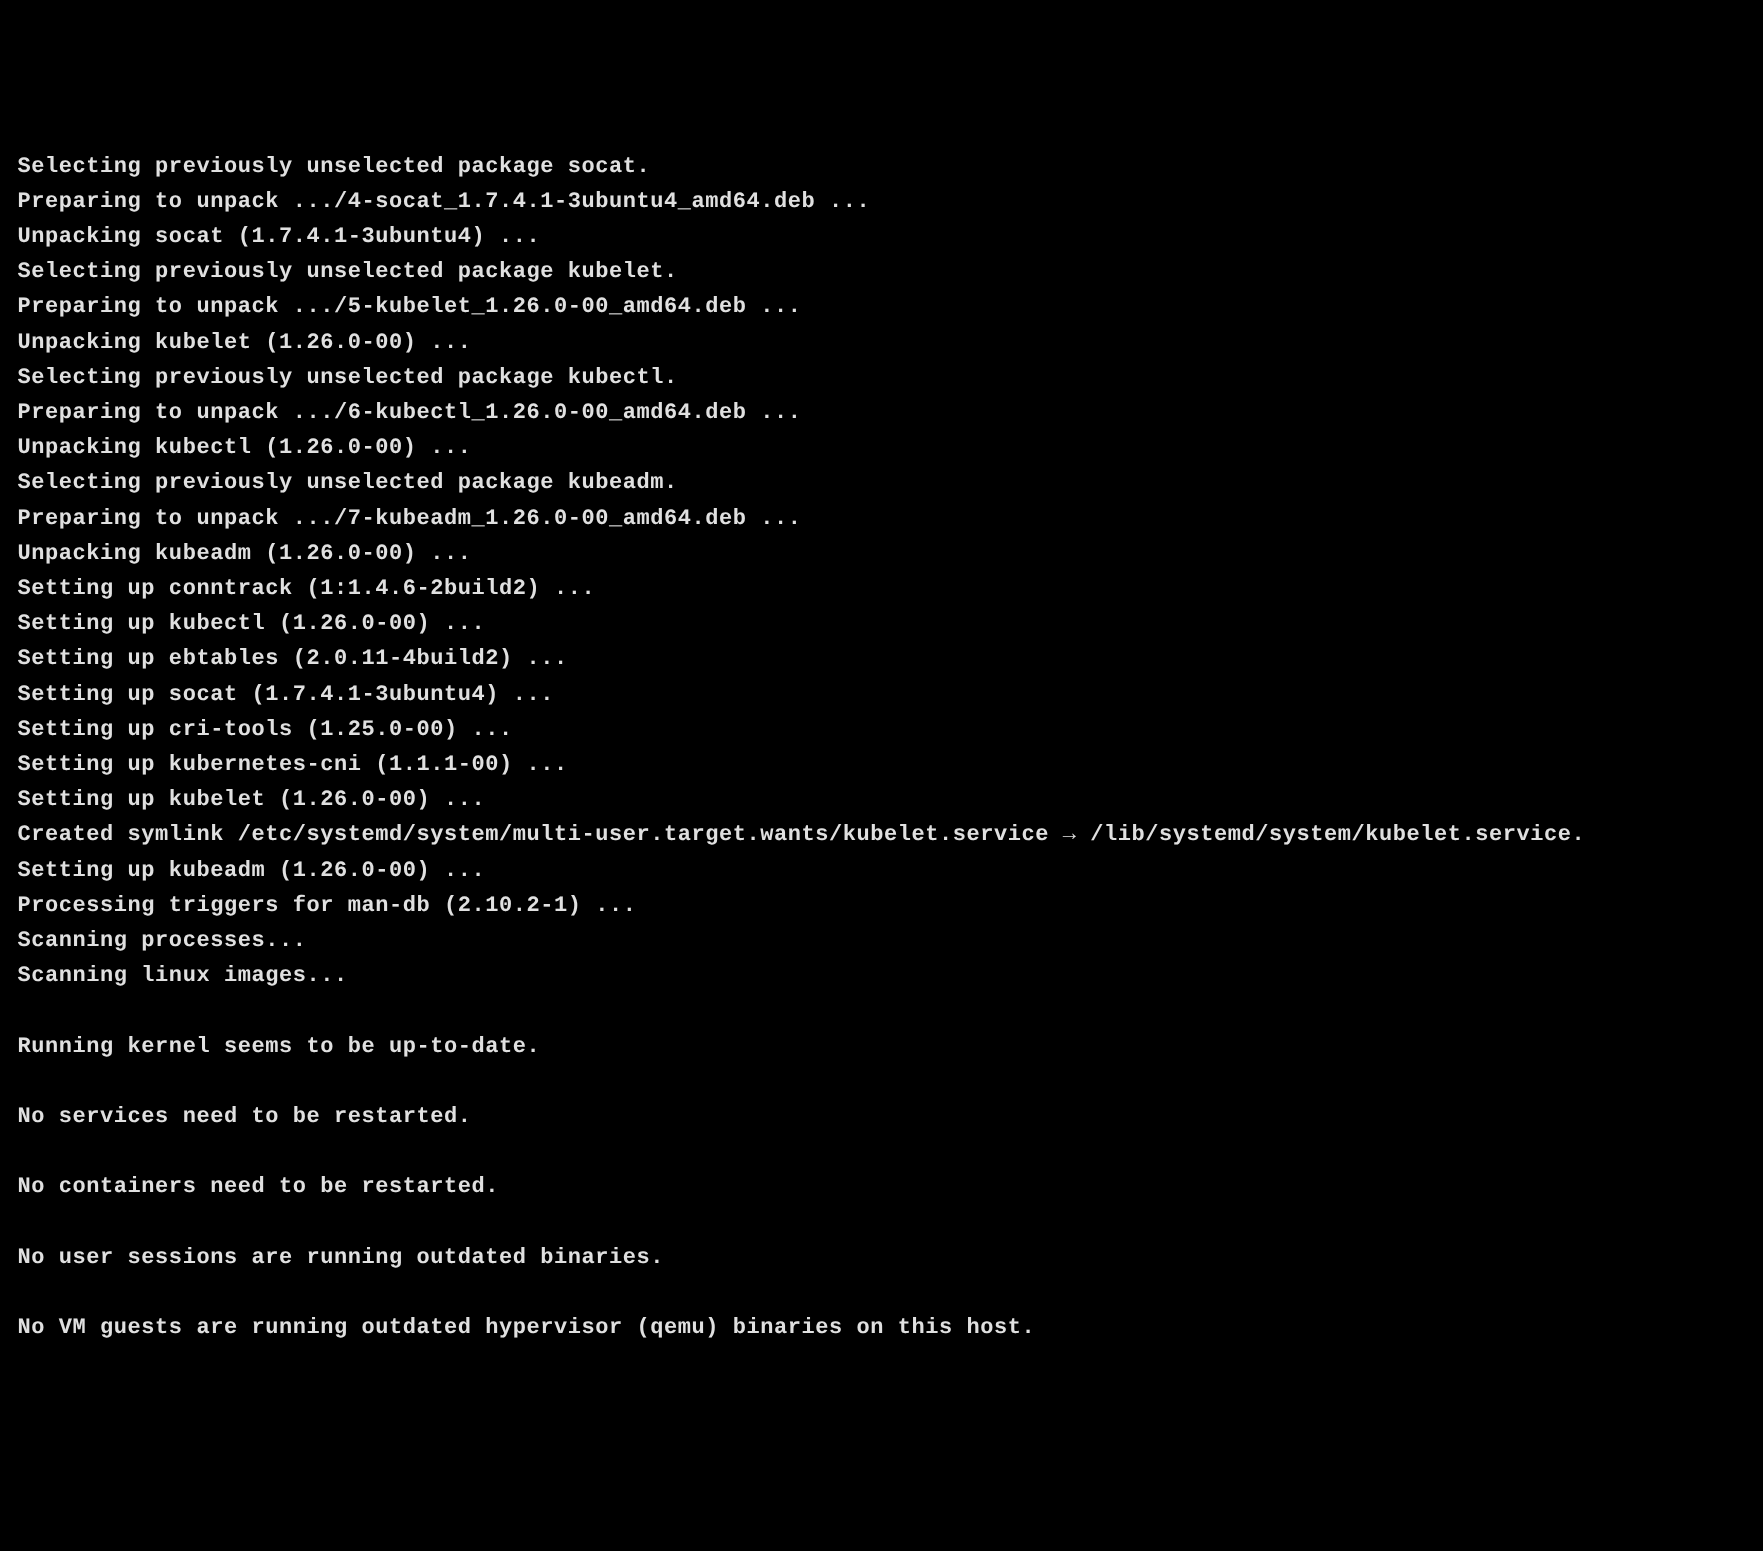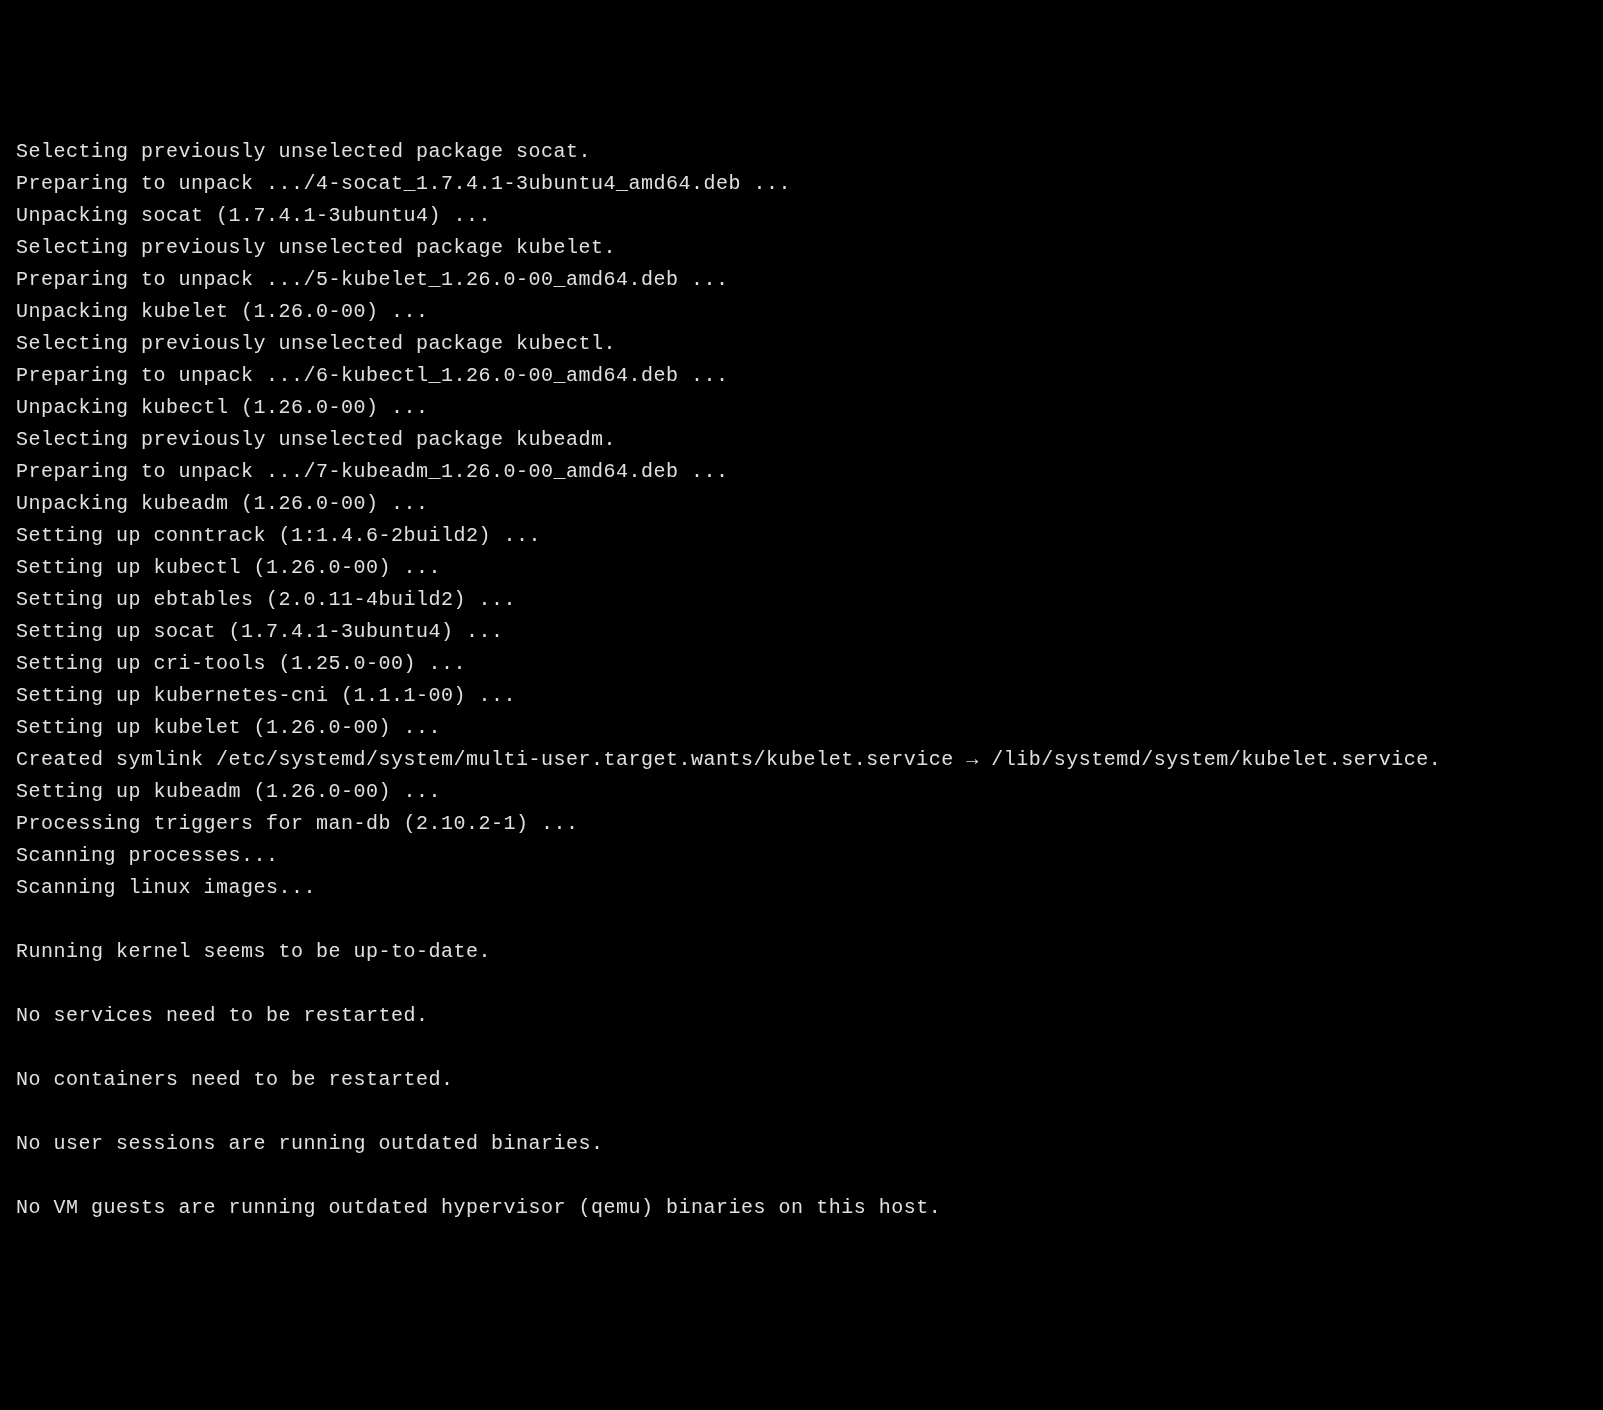--- a/index.html
+++ b/index.html
@@ -9,20 +9,21 @@
       font-family: 'Courier New', Courier, monospace;
       font-size: 20px;
       line-height: 1.6;
       padding: 8px 16px;
       white-space: pre-wrap;
       word-wrap: break-word;
       letter-spacing: 0.5px;
     }
     .terminal-line {
       display: block;
+      font-weight: bold;
     }
   </style>
 </head>
 <body>
 
 
 
 <div id="terminal-container"><span class="terminal-line">Selecting previously unselected package socat.</span><span class="terminal-line">Preparing to unpack .../4-socat_1.7.4.1-3ubuntu4_amd64.deb ...</span><span class="terminal-line">Unpacking socat (1.7.4.1-3ubuntu4) ...</span><span class="terminal-line">Selecting previously unselected package kubelet.</span><span class="terminal-line">Preparing to unpack .../5-kubelet_1.26.0-00_amd64.deb ...</span><span class="terminal-line">Unpacking kubelet (1.26.0-00) ...</span><span class="terminal-line">Selecting previously unselected package kubectl.</span><span class="terminal-line">Preparing to unpack .../6-kubectl_1.26.0-00_amd64.deb ...</span><span class="terminal-line">Unpacking kubectl (1.26.0-00) ...</span><span class="terminal-line">Selecting previously unselected package kubeadm.</span><span class="terminal-line">Preparing to unpack .../7-kubeadm_1.26.0-00_amd64.deb ...</span><span class="terminal-line">Unpacking kubeadm (1.26.0-00) ...</span><span class="terminal-line">Setting up conntrack (1:1.4.6-2build2) ...</span><span class="terminal-line">Setting up kubectl (1.26.0-00) ...</span><span class="terminal-line">Setting up ebtables (2.0.11-4build2) ...</span><span class="terminal-line">Setting up socat (1.7.4.1-3ubuntu4) ...</span><span class="terminal-line">Setting up cri-tools (1.25.0-00) ...</span><span class="terminal-line">Setting up kubernetes-cni (1.1.1-00) ...</span><span class="terminal-line">Setting up kubelet (1.26.0-00) ...</span><span class="terminal-line">Created symlink /etc/systemd/system/multi-user.target.wants/kubelet.service → /lib/systemd/system/kubelet.service.</span><span class="terminal-line">Setting up kubeadm (1.26.0-00) ...</span><span class="terminal-line">Processing triggers for man-db (2.10.2-1) ...</span><span class="terminal-line">Scanning processes...</span><span class="terminal-line">Scanning linux images...</span><span class="terminal-line">&nbsp;</span><span class="terminal-line">Running kernel seems to be up-to-date.</span><span class="terminal-line">&nbsp;</span><span class="terminal-line">No services need to be restarted.</span><span class="terminal-line">&nbsp;</span><span class="terminal-line">No containers need to be restarted.</span><span class="terminal-line">&nbsp;</span><span class="terminal-line">No user sessions are running outdated binaries.</span><span class="terminal-line">&nbsp;</span><span class="terminal-line">No VM guests are running outdated hypervisor (qemu) binaries on this host.</span></div>
 
 

